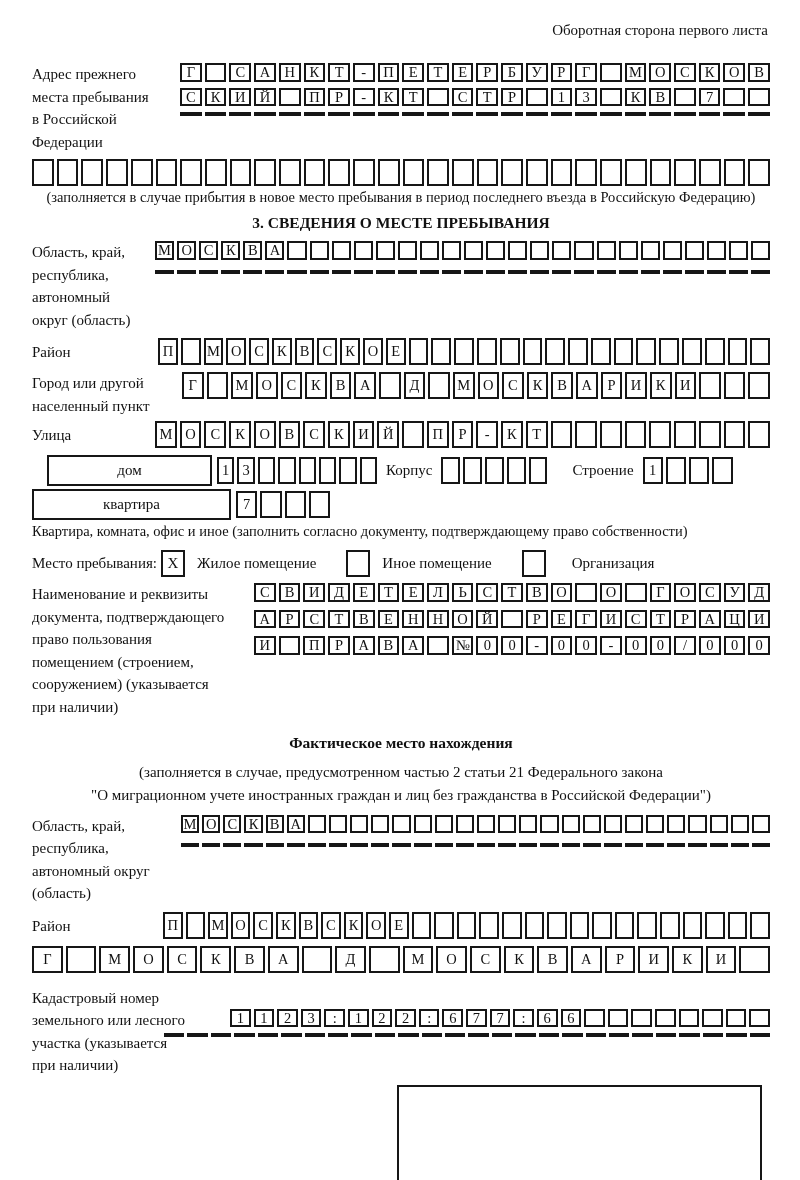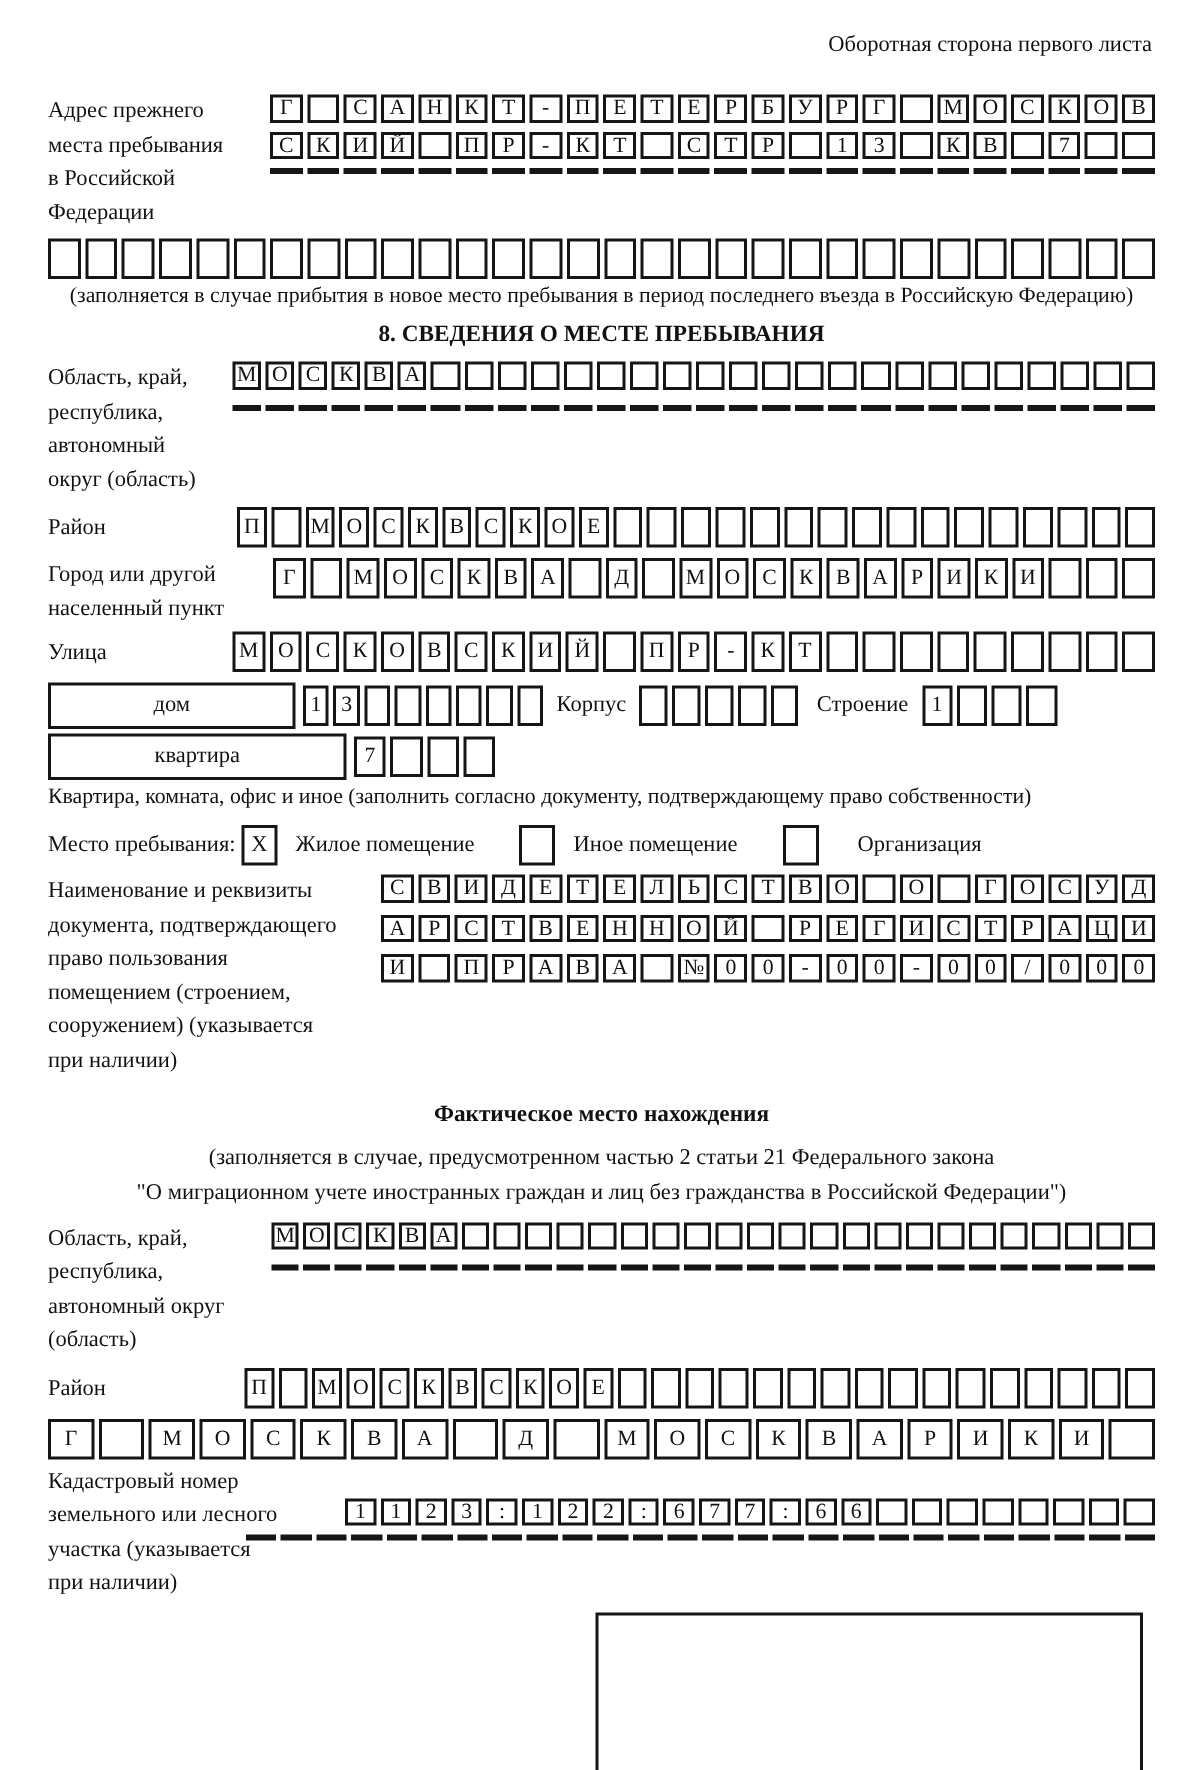--- a/index.html
+++ b/index.html
@@ -163,21 +163,21 @@
       <span class="cell"></span>
       <span class="cell"></span>
       <span class="cell"></span>
       <span class="cell"></span>
       <span class="cell"></span>
       <span class="cell"></span>
       <span class="cell"></span>
     </div>
   <div class="note center">(заполняется в случае прибытия в новое место пребывания в период последнего въезда в Российскую Федерацию)</div>
 
-  <div class="sec-title">8. СВЕДЕНИЯ О МЕСТЕ ПРЕБЫВАНИЯ</div>
+  <div class="sec-title">3. СВЕДЕНИЯ О МЕСТЕ ПРЕБЫВАНИЯ</div>
 
   <div class="form-row">
     <div class="lbl" style="width:123px;">
         <div>Область, край,</div>
         <div>республика,</div>
         <div>автономный</div>
         <div>округ (область)</div>
       </div>
     <div class="rows-col" style="gap:10px;">
       <div class="cells">
@@ -334,40 +334,40 @@
         <span class="cell"></span>
         <span class="cell"></span>
         <span class="cell"></span>
         <span class="cell"></span>
         <span class="cell"></span>
         <span class="cell"></span>
       </div>
   </div>
 
   <div class="inline-row">
-    <div class="widebox" style="width:161px;">дом</div>
+    <div class="widebox" style="width:161px;margin-left:15px;">дом</div>
     <div class="cells" style="flex:none;width:160px;margin-left:5px;">
         <span class="cell">1</span>
         <span class="cell">3</span>
         <span class="cell"></span>
         <span class="cell"></span>
         <span class="cell"></span>
         <span class="cell"></span>
         <span class="cell"></span>
         <span class="cell"></span>
       </div>
     <span class="inline-lbl">Корпус</span>
     <div class="cells" style="flex:none;width:106px;">
         <span class="cell"></span>
         <span class="cell"></span>
         <span class="cell"></span>
         <span class="cell"></span>
         <span class="cell"></span>
       </div>
-    <span class="inline-lbl" style="margin-left:12px;text-align:center;">Строение</span>
+    <span class="inline-lbl" style="margin-left:25px;text-align:center;">Строение</span>
     <div class="cells" style="flex:none;width:90px;">
         <span class="cell">1</span>
         <span class="cell"></span>
         <span class="cell"></span>
         <span class="cell"></span>
       </div>
   </div>
 
   <div class="inline-row">
     <div class="widebox" style="width:195px;text-align:center;">квартира</div>
@@ -602,21 +602,21 @@
         <span class="cell">В</span>
         <span class="cell">А</span>
         <span class="cell">Р</span>
         <span class="cell">И</span>
         <span class="cell">К</span>
         <span class="cell">И</span>
         <span class="cell"></span>
       </div>
   </div>
 
-  <div class="form-row mb2" style="margin-top:4px;">
+  <div class="form-row mb2" style="margin-top:14px;">
     <div class="lbl" style="width:132px;">
         <div>Кадастровый номер</div>
         <div>земельного или лесного</div>
         <div>участка (указывается</div>
         <div>при наличии)</div>
       </div>
     <div class="rows-col" style="gap:6px;padding-top:22px;">
       <div class="cells" style="margin-left:66px;">
           <span class="cell">1</span>
           <span class="cell">1</span>

